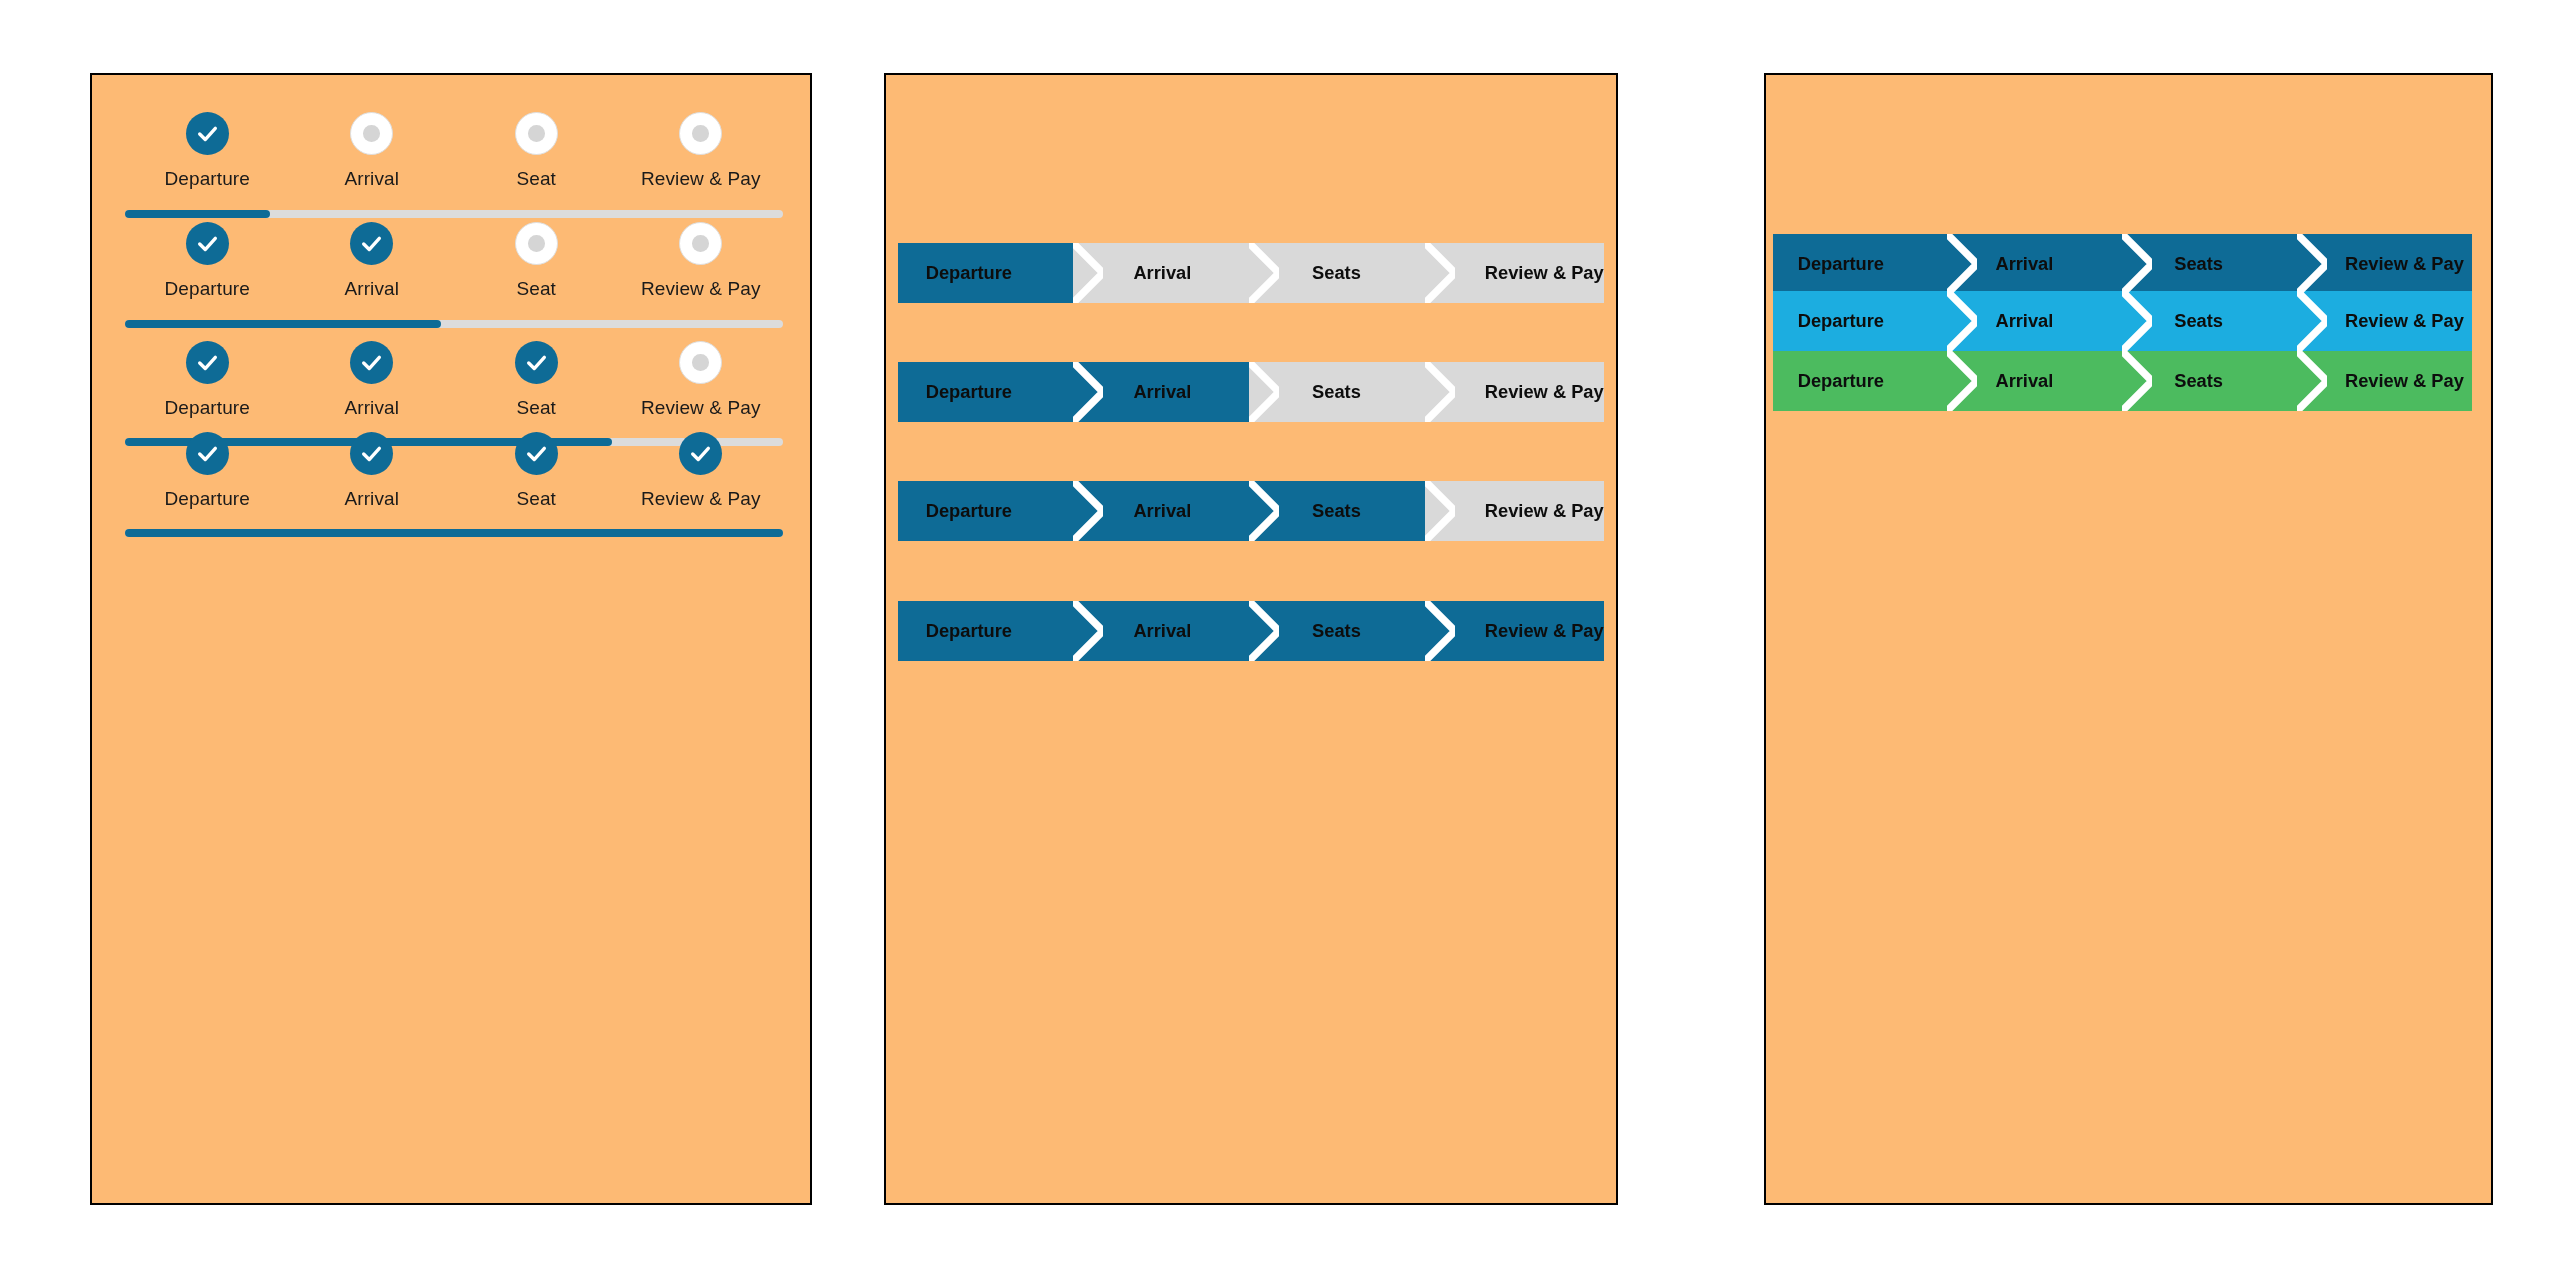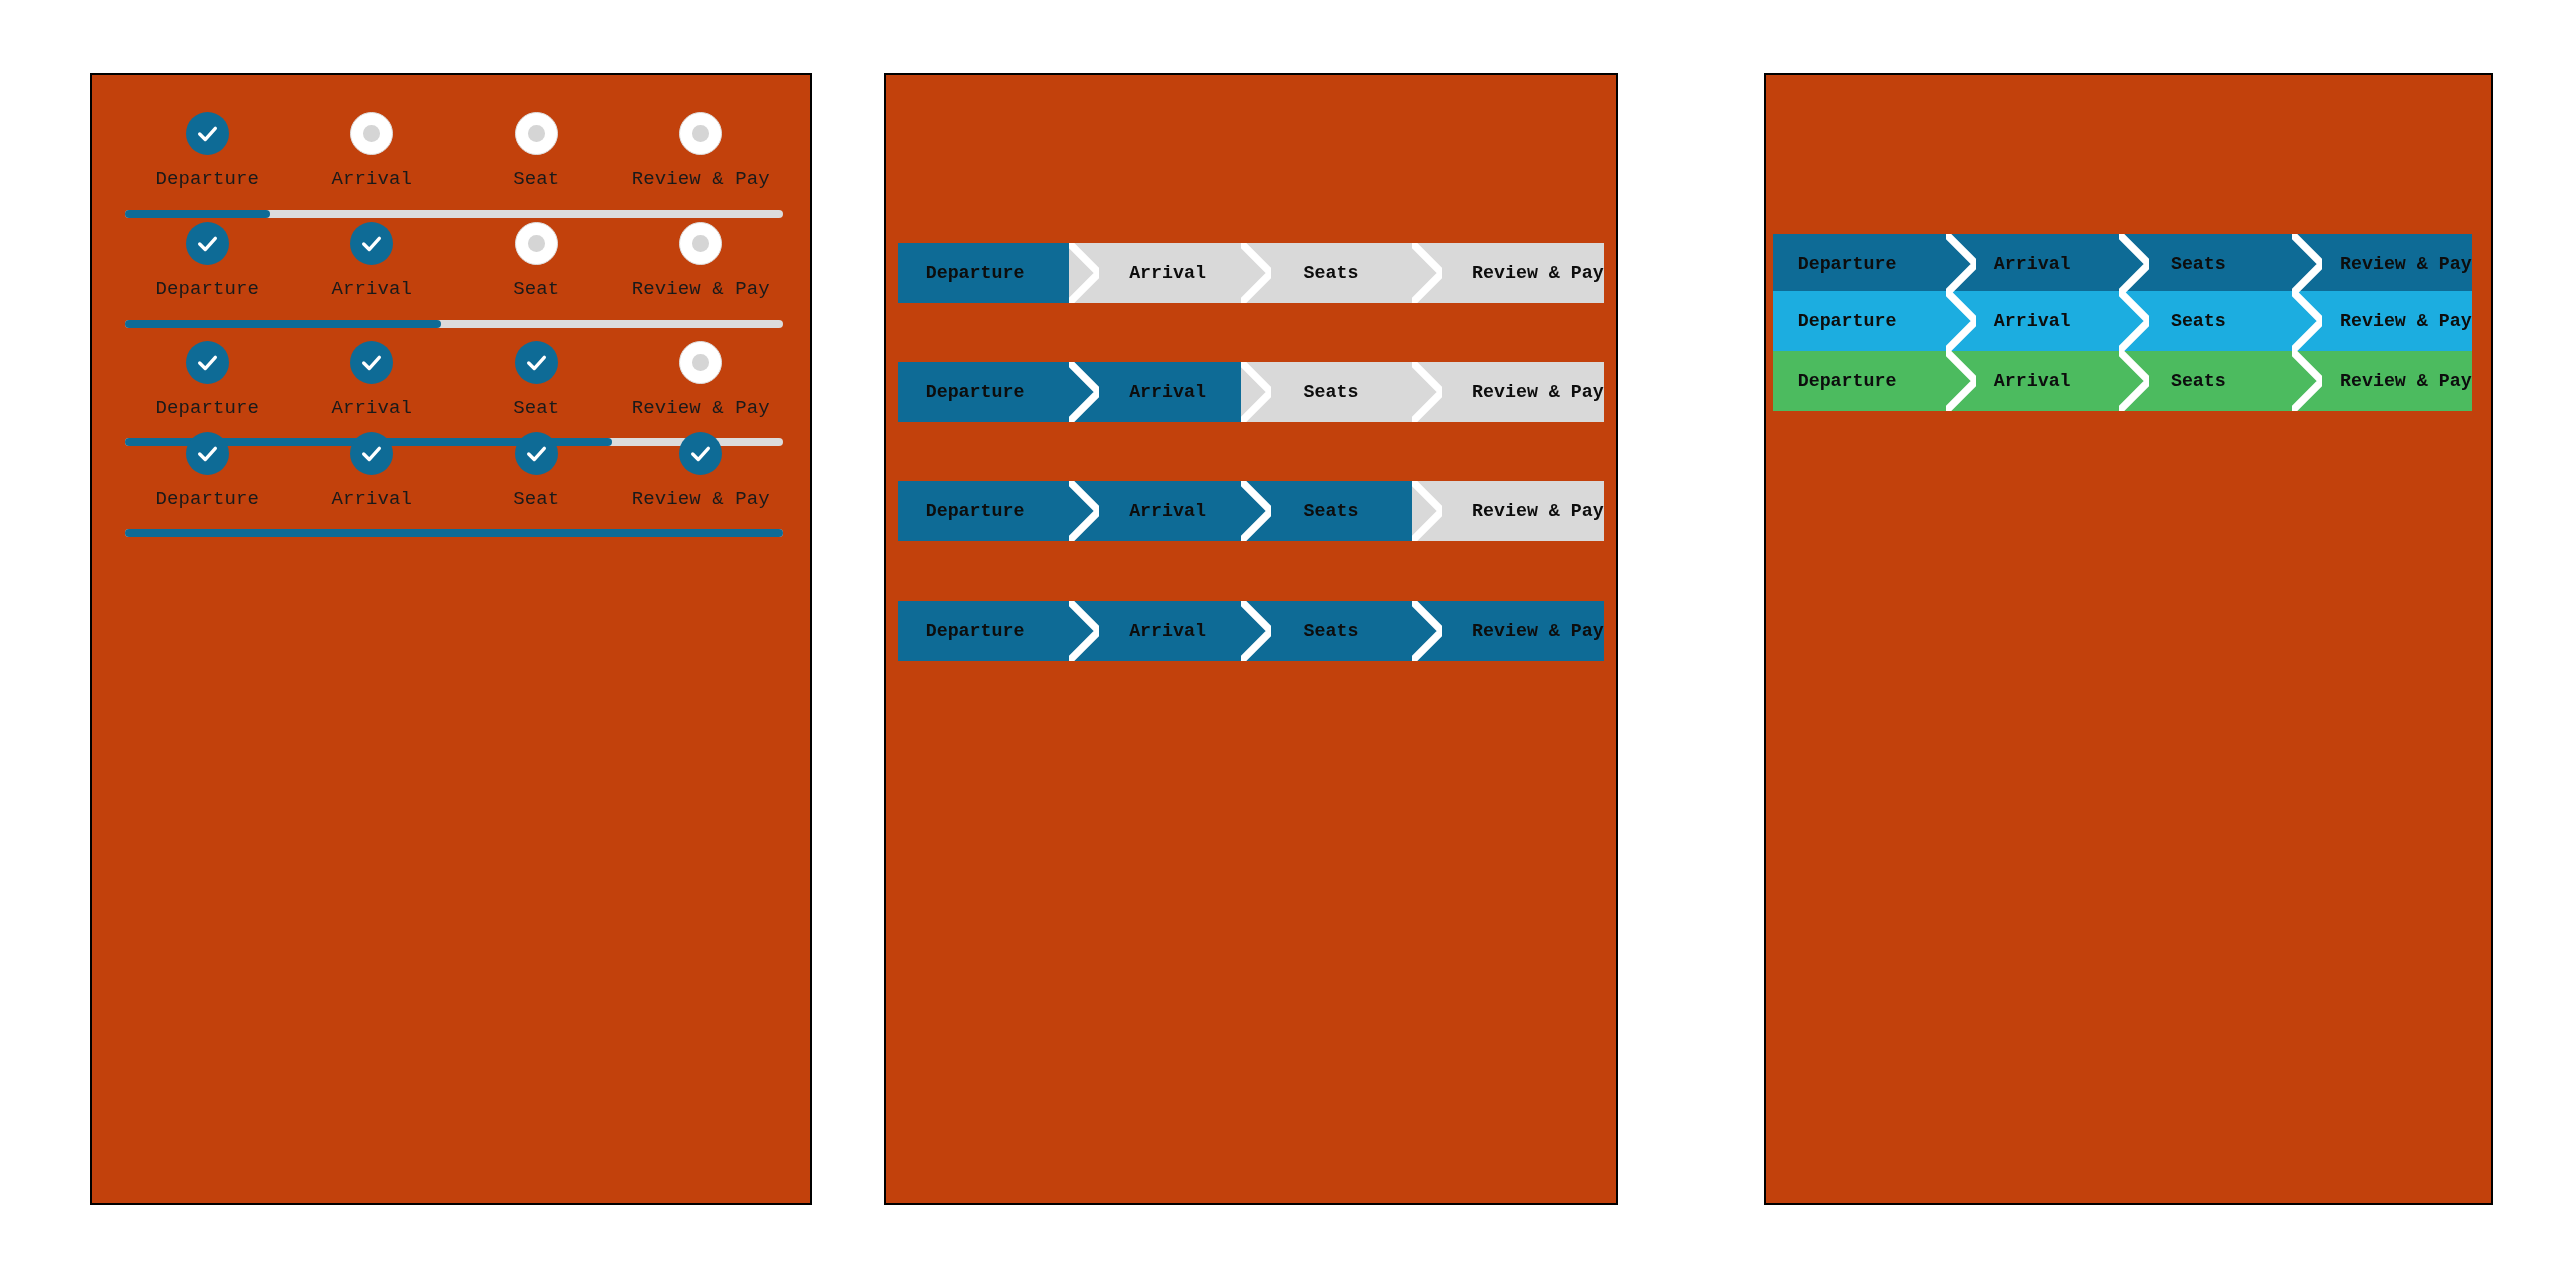--- a/index.html
+++ b/index.html
@@ -16,24 +16,23 @@
   }
 
   .stage {
     position: absolute;
     inset: 0;
   }
 
   
   .panel {
     position: absolute;
-    background: #c2410c;
+    background: #fdba74;
     border: 2.5px solid #000000;
     box-sizing: border-box;
-    font-family: Liberation Mono, monospace;
   }
   #panel-circles { left: 90px;  top: 73px; width: 722px;  height: 1132px; }
   #panel-chevrons{ left: 884px; top: 73px; width: 734px;  height: 1132px; }
   #panel-colors  { left: 1764px; top: 73px; width: 729px;  height: 1132px; }
 
   
   .circle-group {
     position: absolute;
     left: 33px;
     width: 658px;

